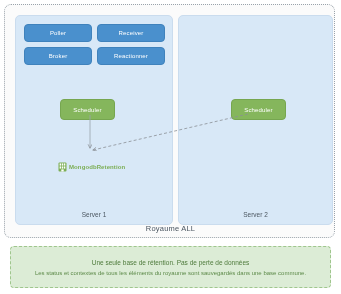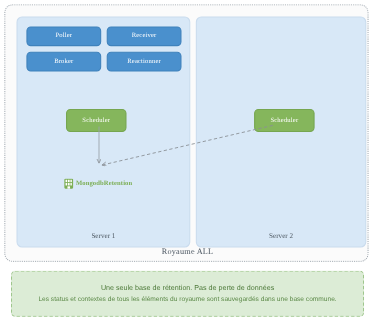--- a/index.html
+++ b/index.html
@@ -25,21 +25,20 @@
   .realm-box {
     position: absolute;
     left: 4px;
     top: 4px;
     width: 331px;
     height: 234px;
     box-sizing: border-box;
     border: 1px dotted #9aa3ab;
     border-radius: 7px;
     background: #fbfbfb;
-    font-family: Liberation Serif, serif;
   }
 
   .realm-label {
     position: absolute;
     left: 0;
     top: 219px;
     width: 331px;
     text-align: center;
     font-size: 7.5px;
     color: #4a5560;

